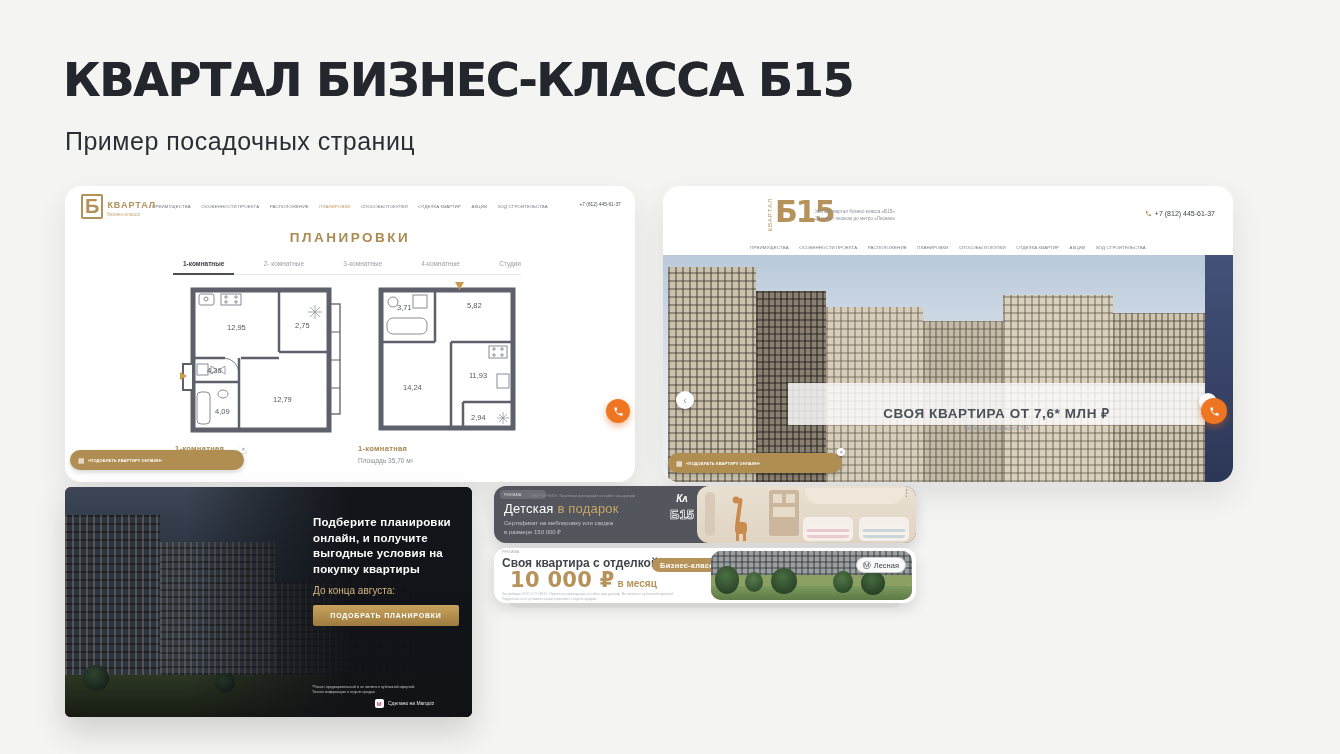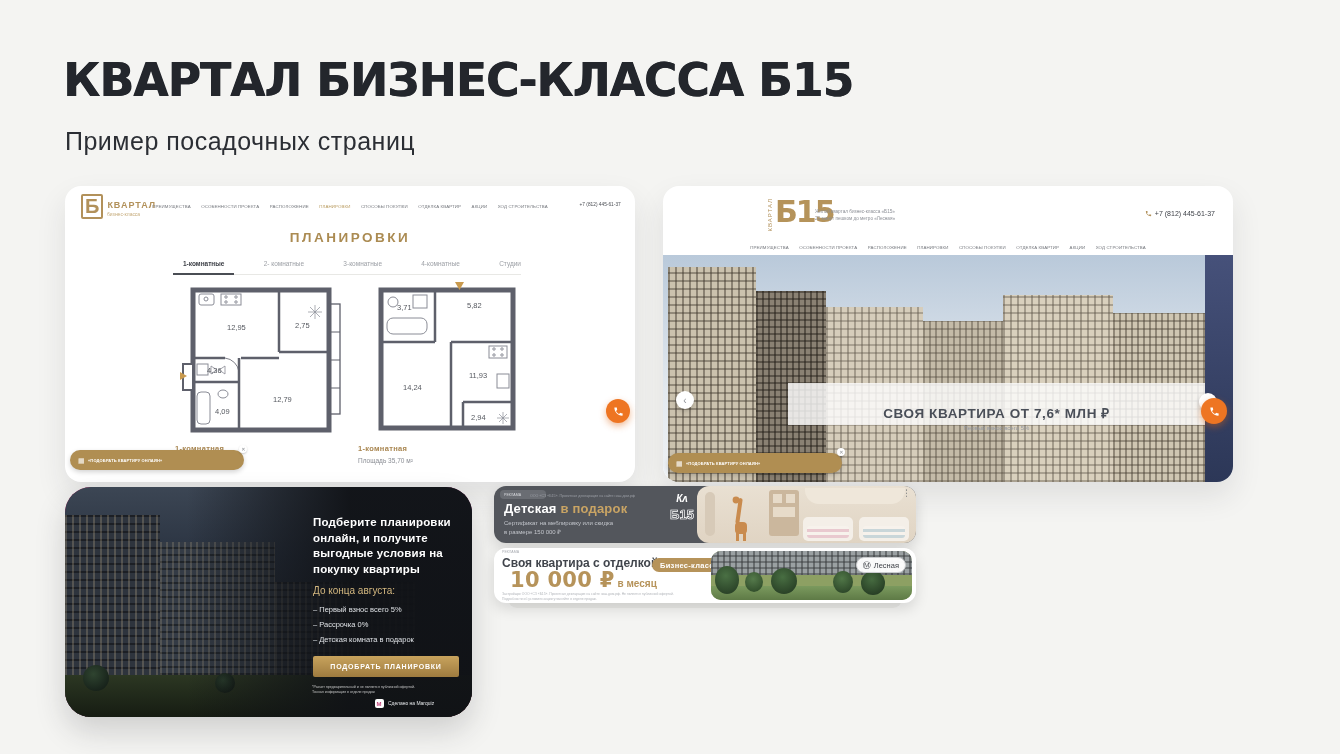--- a/index.html
+++ b/index.html
@@ -95,21 +95,21 @@
               align-items:center; justify-content:center; gap:3px;}
   .hero-title{ font-size:13.5px; font-weight:700; color:#4a4f58; letter-spacing:.6px;margin-top:26px;}
   .hero-sub{ font-size:6px; color:#959aa3; }
   .nav-circle{ position:absolute; width:18px; height:18px; border-radius:50%; background:#fff;
                display:flex; align-items:center; justify-content:center; color:#8f9298;
                font-size:10px; box-shadow:0 2px 5px rgba(0,0,0,.2); }
   .navy-strip{ position:absolute; right:0; top:0; width:28px; height:100%;
                background:linear-gradient(180deg,#46517a,#2c3757); }
 
   
-  #quiz{ left:65px; top:487px; width:407px; height:230px; background:#be185d; border-radius:26px;
+  #quiz{ left:65px; top:487px; width:407px; height:230px; background:#be185d; border-radius:6px;
          position:absolute; overflow:hidden; box-shadow:0 14px 30px rgba(40,40,45,.18);}
   .quiz-photo{ position:absolute; inset:0; }
   .quiz-fade{ position:absolute; inset:0;
      background:linear-gradient(90deg, rgba(16,18,22,0) 30%, rgba(16,18,22,.55) 52%, rgba(16,18,22,.94) 70%);}
   .quiz-text{ position:absolute; left:248px; top:28px; width:150px; color:#fff;}
   .quiz-text h3{ font-size:11.5px; line-height:1.35; font-weight:700; letter-spacing:.2px;}
   .quiz-deadline{ margin-top:8px; font-size:10px; color:#d3b77f; }
   .quiz-bullets{ margin-top:6px; font-size:7.5px; line-height:15px; color:#dde0e4; list-style:none;}
   .quiz-btn{ margin-top:9px; width:146px; height:21px; border:none; border-radius:2px;
              background:linear-gradient(180deg,#c8a35d,#9e7b3f);
@@ -124,21 +124,21 @@
                 align-items:center; justify-content:center; font-size:6px; color:#c3477e; font-weight:700;}
   .made-on .mt{ font-size:8px; transform:scale(.62); transform-origin:0 50%; white-space:nowrap;}
 
   
   #banner1{ left:494px; top:486px; width:422px; height:57px; background:#53565c; border-radius:12px;
             position:absolute; box-shadow:0 6px 14px rgba(0,0,0,.14); }
   .ad-pill{ position:absolute; left:6px; top:4px; height:9px; padding:0 4px; background:#6a6d73;
             border-radius:4px; display:flex; align-items:center; color:#d8dade;}
   .ad-pill span, .ad-note{ font-size:8px; transform:scale(.45); transform-origin:0 50%; white-space:nowrap;}
   .ad-note{ position:absolute; left:36px; top:5px; color:#9b9ea5;}
-  .b1-title{ position:absolute; left:10px; top:15px; font-size:13px; font-weight:700; color:#fff;
+  .b1-title{ position:absolute; left:10px; top:15px; font-size:13px; font-weight:400; color:#fff;
              letter-spacing:.2px;}
   .b1-title .accent{ color:#c9a464; }
   .b1-sub{ position:absolute; left:10px; top:33px; font-size:6px; line-height:9px; color:#c2c5cb;}
   .b1-logos{ position:absolute; left:176px; top:7px; width:24px; text-align:center; color:#fff;}
   .b1-logos .script{ font-size:10px; font-style:italic; font-weight:700; }
   .b1-logos .b15{ font-size:13px; font-weight:700; margin-top:3px;
                   -webkit-text-stroke:.7px #fff; -webkit-text-fill-color:transparent;}
   .b1-photo{ position:absolute; left:203px; top:0; width:219px; height:57px; border-radius:12px;
              background:linear-gradient(180deg,#e9e0d2,#e0d4c3); overflow:hidden;}
   .dots-menu{ position:absolute; right:5px; top:3px; font-size:9px; color:#6f7277; line-height:1;}
@@ -391,25 +391,20 @@
     <div class="tree" style="left:18px; bottom:26px; width:26px; height:26px;
       background:radial-gradient(circle at 40% 35%, #2f4430, #17221a 75%);"></div>
     <div class="tree" style="left:150px; bottom:24px; width:20px; height:20px;
       background:radial-gradient(circle at 40% 35%, #2a3e2c, #141d16 75%);"></div>
   </div>
   <div class="quiz-fade"></div>
 
   <div class="quiz-text">
     <h3>Подберите планировки онлайн, и получите выгодные условия на покупку квартиры</h3>
     <div class="quiz-deadline">До конца августа:</div>
-    <ul class="quiz-bullets">
-      <li>– Первый взнос всего 5%</li>
-      <li>– Рассрочка 0%</li>
-      <li>– Детская комната в подарок</li>
-    </ul>
     <button class="quiz-btn">ПОДОБРАТЬ ПЛАНИРОВКИ</button>
   </div>
 
   <div class="quiz-disclaimer">*Расчет предварительный и не является публичной офертой. Точная информация в отделе продаж</div>
 
   <div class="made-on">
     <span class="mi">M</span>
     <span class="mt">Сделано на Marquiz</span>
   </div>
 </div>

